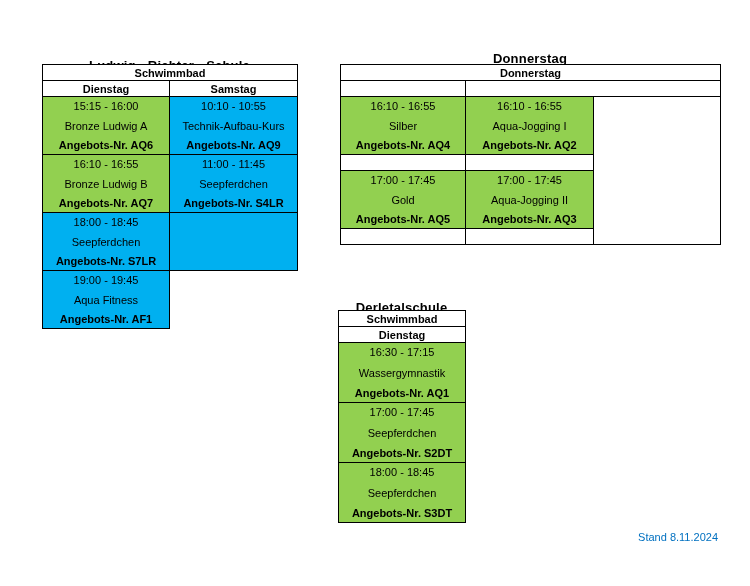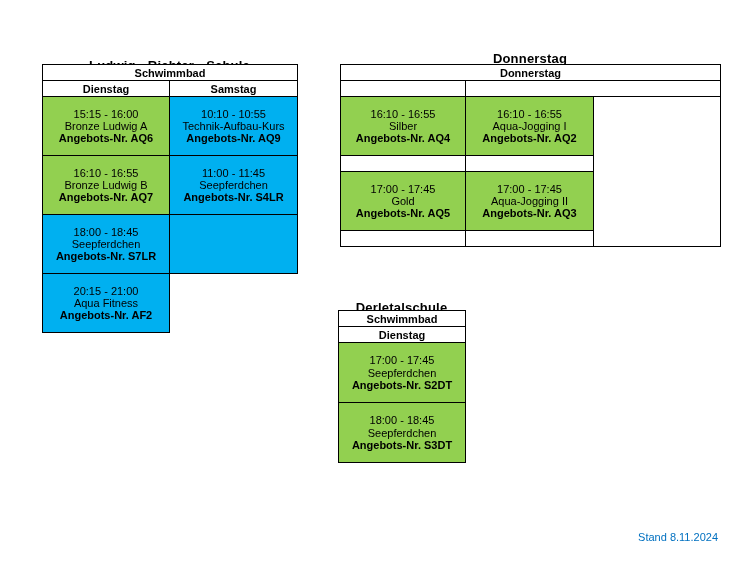--- a/index.html
+++ b/index.html
@@ -37,21 +37,21 @@
   }
   .tbl td.hdr { font-weight: 700; height: 16px; }
   .tbl tr.thin td { height: 16px; }
   .tbl td.cell { height: 58px; }
   #derletal-table td.cell { height: 60px; }
   .lines {
     display: flex;
     flex-direction: column;
     justify-content: space-between;
     height: 100%;
-    padding: 11px 1px;
+    padding: 3px 1px;
   }
   .ln { line-height: 12px; white-space: nowrap; }
   .ln.nr { font-weight: 700; }
   .bg-green { background: #92D050 !important; }
   .bg-blue  { background: #00B0F0 !important; }
   .tbl td.ghost { border: none; background: transparent; }
   .stand {
     position: absolute;
     top: 531px;
     right: 32px;
@@ -124,23 +124,23 @@
           <div class="ln">18:00 - 18:45</div>
           <div class="ln">Seepferdchen</div>
           <div class="ln nr">Angebots-Nr. S7LR</div>
         </div>
       </td>
       <td class="cell bg-blue"></td>
     </tr>
     <tr>
       <td class="cell bg-blue">
         <div class="lines">
-          <div class="ln">20:15 - 21:00</div>
+          <div class="ln">19:00 - 19:45</div>
           <div class="ln">Aqua Fitness</div>
-          <div class="ln nr">Angebots-Nr. AF2</div>
+          <div class="ln nr">Angebots-Nr. AF1</div>
         </div>
       </td>
       <td class="ghost"></td>
     </tr>
   </tbody>
 </table>
 
 <div class="title" id="frankenbad-title">Donnerstag</div>
 
 <table class="tbl" id="frankenbad-table">
@@ -210,20 +210,29 @@
   <tbody>
     <tr>
       <td class="hdr">Schwimmbad</td>
     </tr>
     <tr>
       <td class="hdr">Dienstag</td>
     </tr>
     <tr>
       <td class="cell bg-green">
         <div class="lines">
+          <div class="ln">16:30 - 17:15</div>
+          <div class="ln">Wassergymnastik</div>
+          <div class="ln nr">Angebots-Nr. AQ1</div>
+        </div>
+      </td>
+    </tr>
+    <tr>
+      <td class="cell bg-green">
+        <div class="lines">
           <div class="ln">17:00 - 17:45</div>
           <div class="ln">Seepferdchen</div>
           <div class="ln nr">Angebots-Nr. S2DT</div>
         </div>
       </td>
     </tr>
     <tr>
       <td class="cell bg-green">
         <div class="lines">
           <div class="ln">18:00 - 18:45</div>

